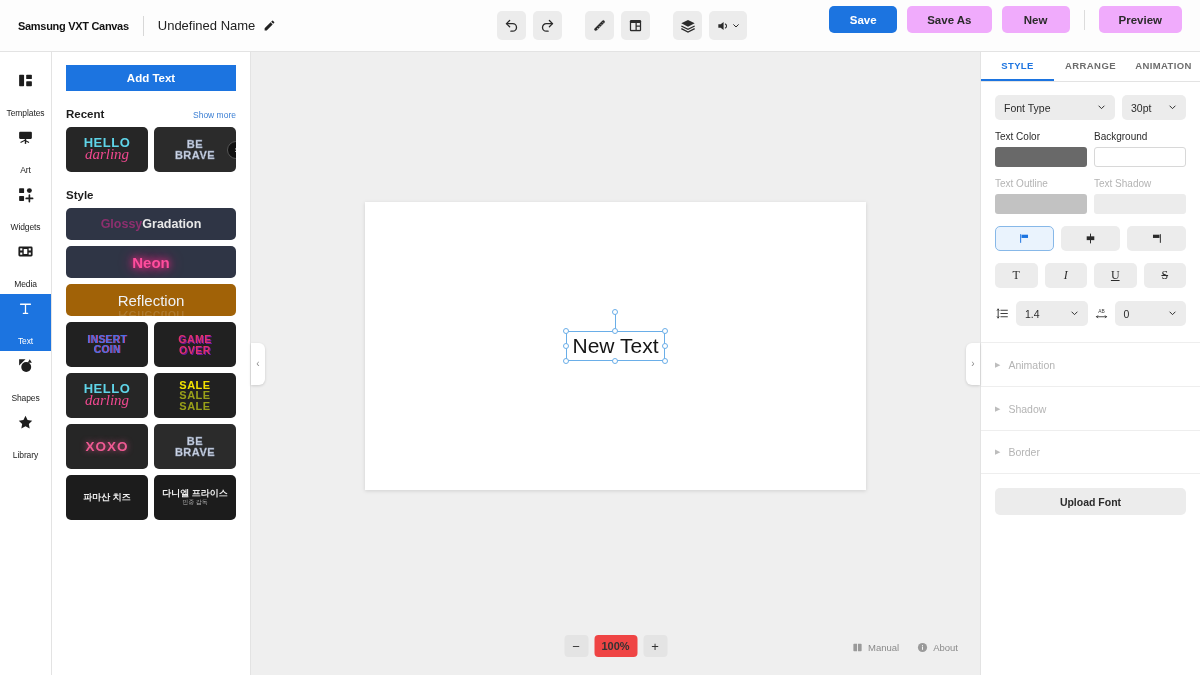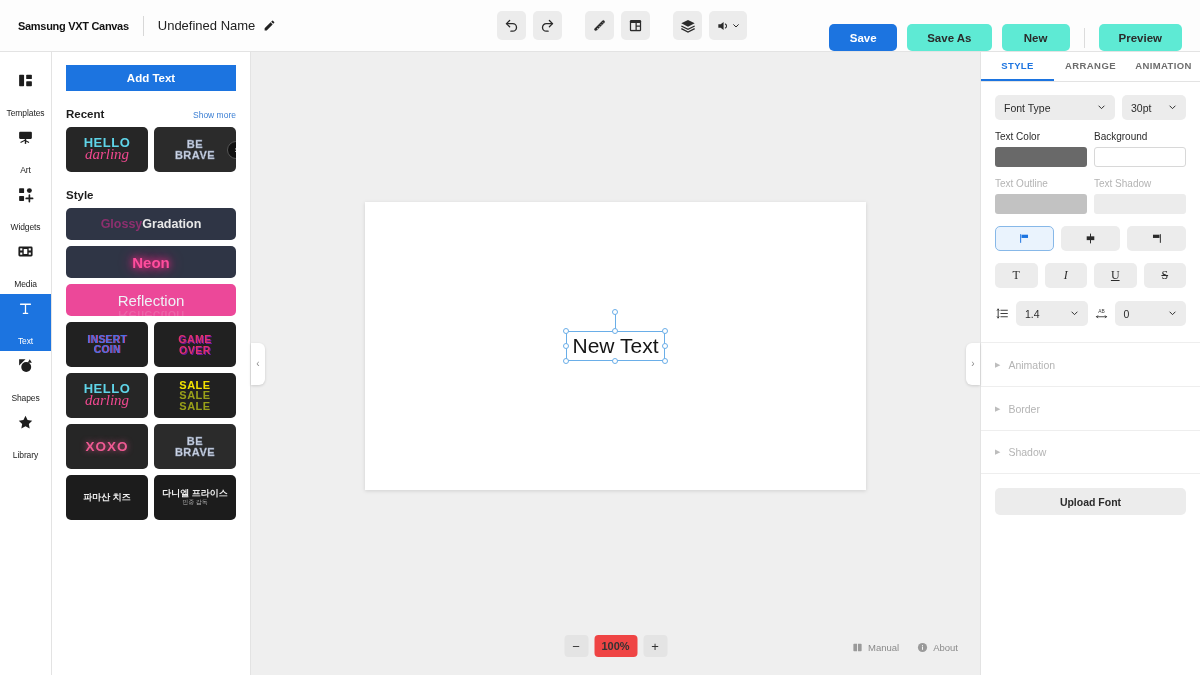--- a/index.html
+++ b/index.html
@@ -36,30 +36,30 @@
   .tool-btn {
     width: 29px; height: 29px; border-radius: 5px;
     background: #ececec; border: none;
     display: flex; align-items: center; justify-content: center;
     cursor: pointer; color: #2b2b2b;
   }
   .tool-gap { width: 9px; }
   .tool-btn.wide { width: 38px; gap: 2px; }
 
   .right-actions {
-    position: absolute; right: 18px; top: 24px;
+    position: absolute; right: 18px; top: 6px;
     display: flex; align-items: center; gap: 10px;
   }
   .btn {
     height: 27px; border-radius: 5px; border: none;
     font-size: 11.5px; font-weight: 700; cursor: pointer;
     padding: 0 20px; font-family: "Liberation Sans", sans-serif;
   }
   .btn-primary { background: #1c74e0; color: #fff; min-width: 68px; }
-  .btn-grey { background: #5eead4; color: #2b2b2b; min-width: 68px; }
+  .btn-grey { background: #f0abfc; color: #2b2b2b; min-width: 68px; }
   .vdiv { width: 1px; height: 20px; background: #dcdcdc; margin: 0 4px; }
 
   
   .body-row { flex: 1; display: flex; min-height: 0; }
 
   
   .rail {
     width: 52px; flex: 0 0 52px;
     background: #ffffff; border-right: 1px solid #e3e3e3;
     padding-top: 14px;
@@ -429,21 +429,21 @@
 
       <div class="style-list">
         <div class="style-cell cell-full" style="background:#2f3545">
           <span class="t-glossy">
             <span style="color:#8d2f6e">Glossy</span><span style="color:#e8e8e8">Gradation</span>
           </span>
         </div>
         <div class="style-cell cell-full" style="background:#2f3545">
           <span class="t-neon">Neon</span>
         </div>
-        <div class="style-cell cell-full" style="background:#ec4899">
+        <div class="style-cell cell-full" style="background:#a16207">
           <span class="t-reflect" data-txt="Reflection">Reflection</span>
         </div>
         <div class="style-cell cell-half" style="background:#212121">
           <span class="t-insert">
             <span style="display:block">INSERT</span>
             <span style="display:block">COIN</span>
           </span>
         </div>
         <div class="style-cell cell-half" style="background:#212121">
           <span class="t-game">
@@ -642,25 +642,25 @@
         </div>
       </div>
 
       <div class="accordion">
         <div class="acc-item">
           <span class="caret">▶</span>
           <span>Animation</span>
         </div>
         <div class="acc-item">
           <span class="caret">▶</span>
-          <span>Border</span>
+          <span>Shadow</span>
         </div>
         <div class="acc-item">
           <span class="caret">▶</span>
-          <span>Shadow</span>
+          <span>Border</span>
         </div>
       </div>
 
       <button class="upload">Upload Font</button>
     </div>
 
   </div>
 </div>
 
 </body></html>

